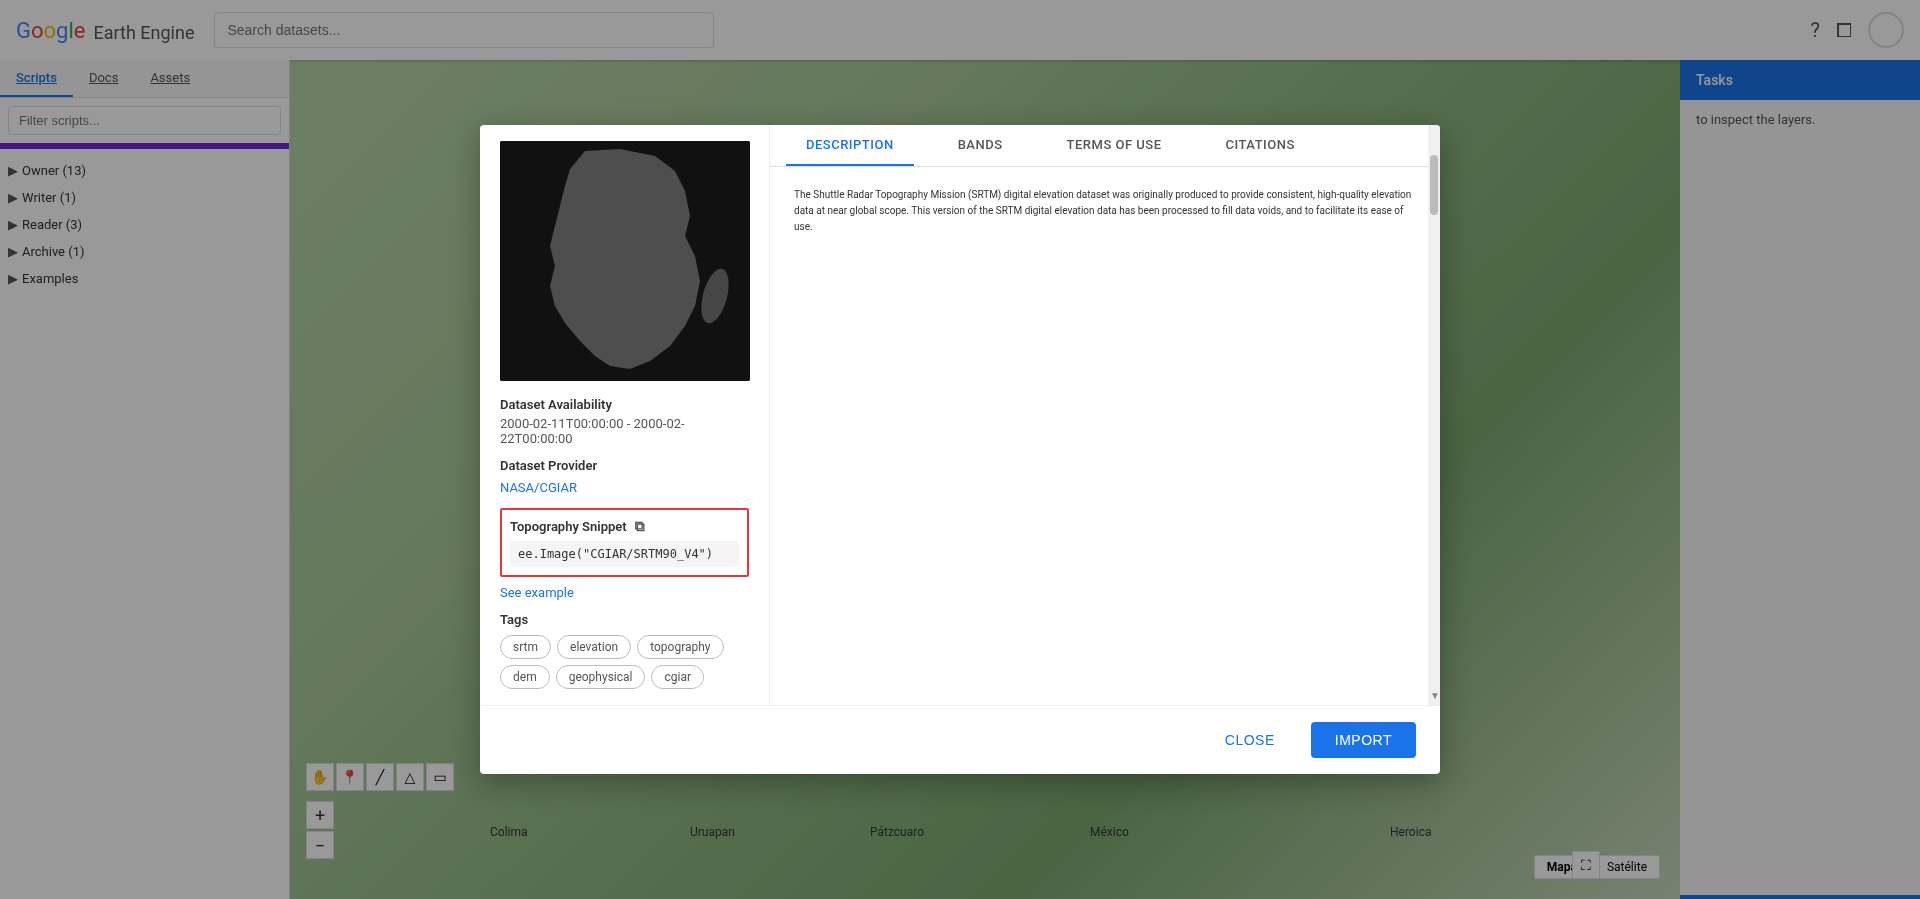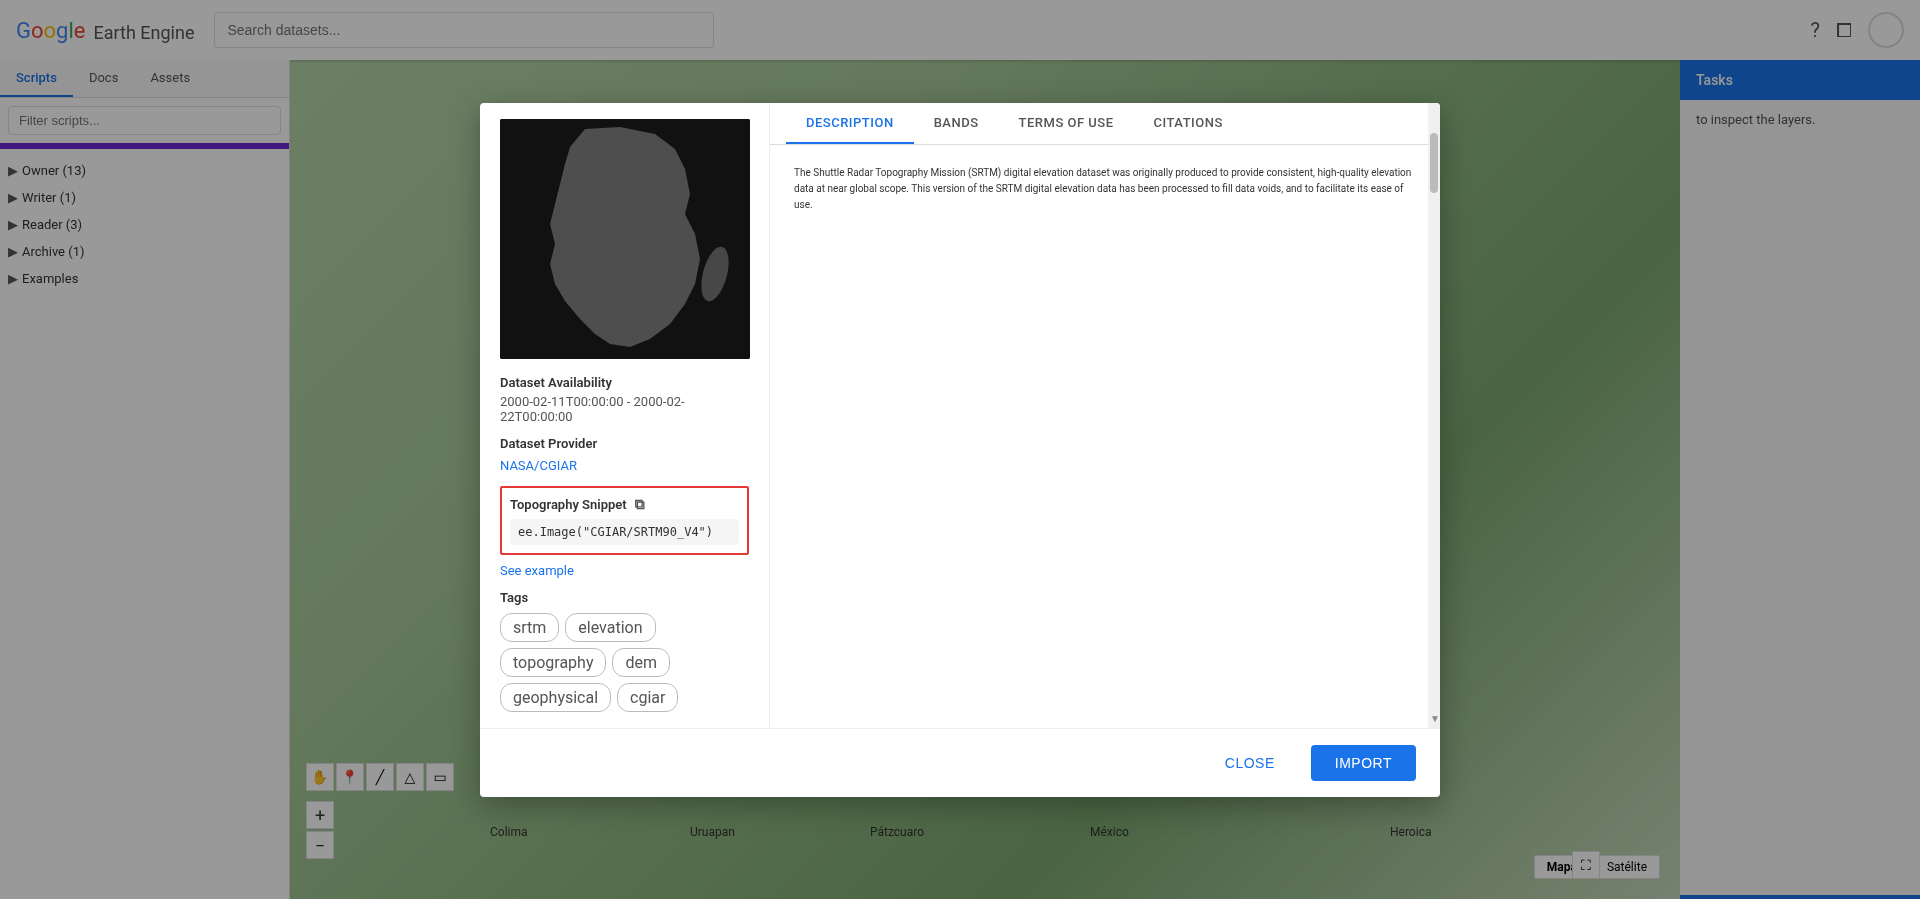--- a/index.html
+++ b/index.html
@@ -98,20 +98,21 @@
       display: flex;
       border-bottom: 1px solid #ddd;
       background: #f8f8f8;
     }
 
     .sidebar-tab {
       padding: 10px 16px;
       font-size: 13px;
       cursor: pointer;
       color: #555;
+      text-decoration: underline;
     }
 
     .sidebar-tab.active {
       color: #1a73e8;
       border-bottom: 2px solid #1a73e8;
       font-weight: 500;
     }
 
     .sidebar-filter {
       padding: 8px;
@@ -395,36 +396,37 @@
     .tags-container {
       display: flex;
       flex-wrap: wrap;
       gap: 6px;
     }
 
     .tag {
       padding: 4px 12px;
       border: 1px solid #bbb;
       border-radius: 12px;
-      font-size: 16px;
+      font-size: 12px;
       color: #555;
     }
 
     
     .modal-right {
       flex: 1;
       display: flex;
       flex-direction: column;
       overflow: hidden;
     }
 
     .modal-tabs {
       display: flex;
       border-bottom: 1px solid #ddd;
       padding: 0 16px;
+      gap: 24px;
     }
 
     .modal-tab {
       padding: 12px 20px;
       font-size: 13px;
       font-weight: 500;
       color: #555;
       cursor: pointer;
       letter-spacing: 0.5px;
       text-transform: uppercase;

